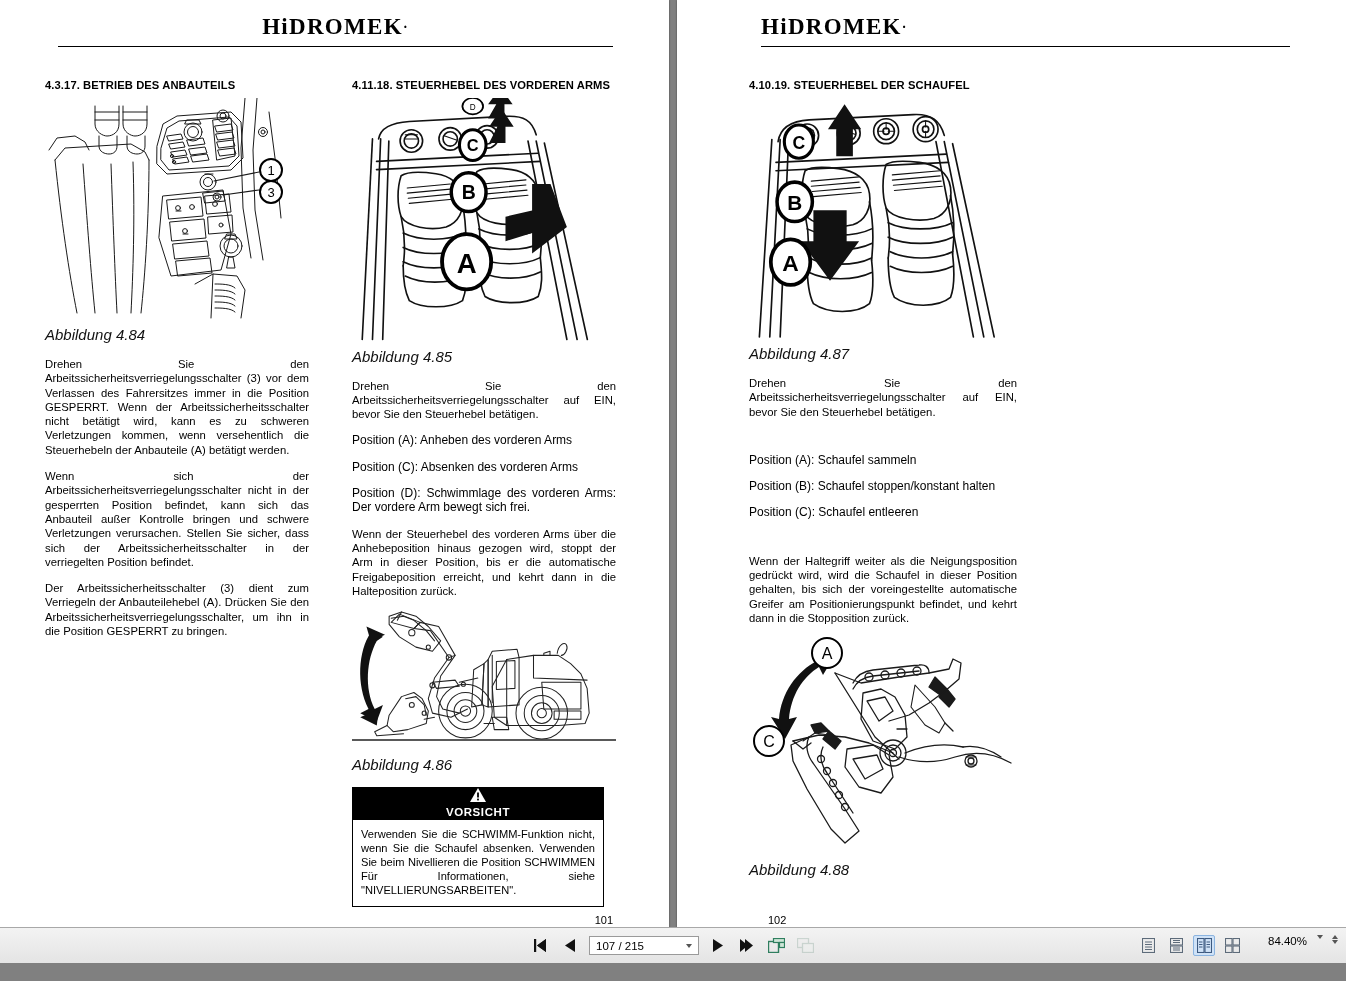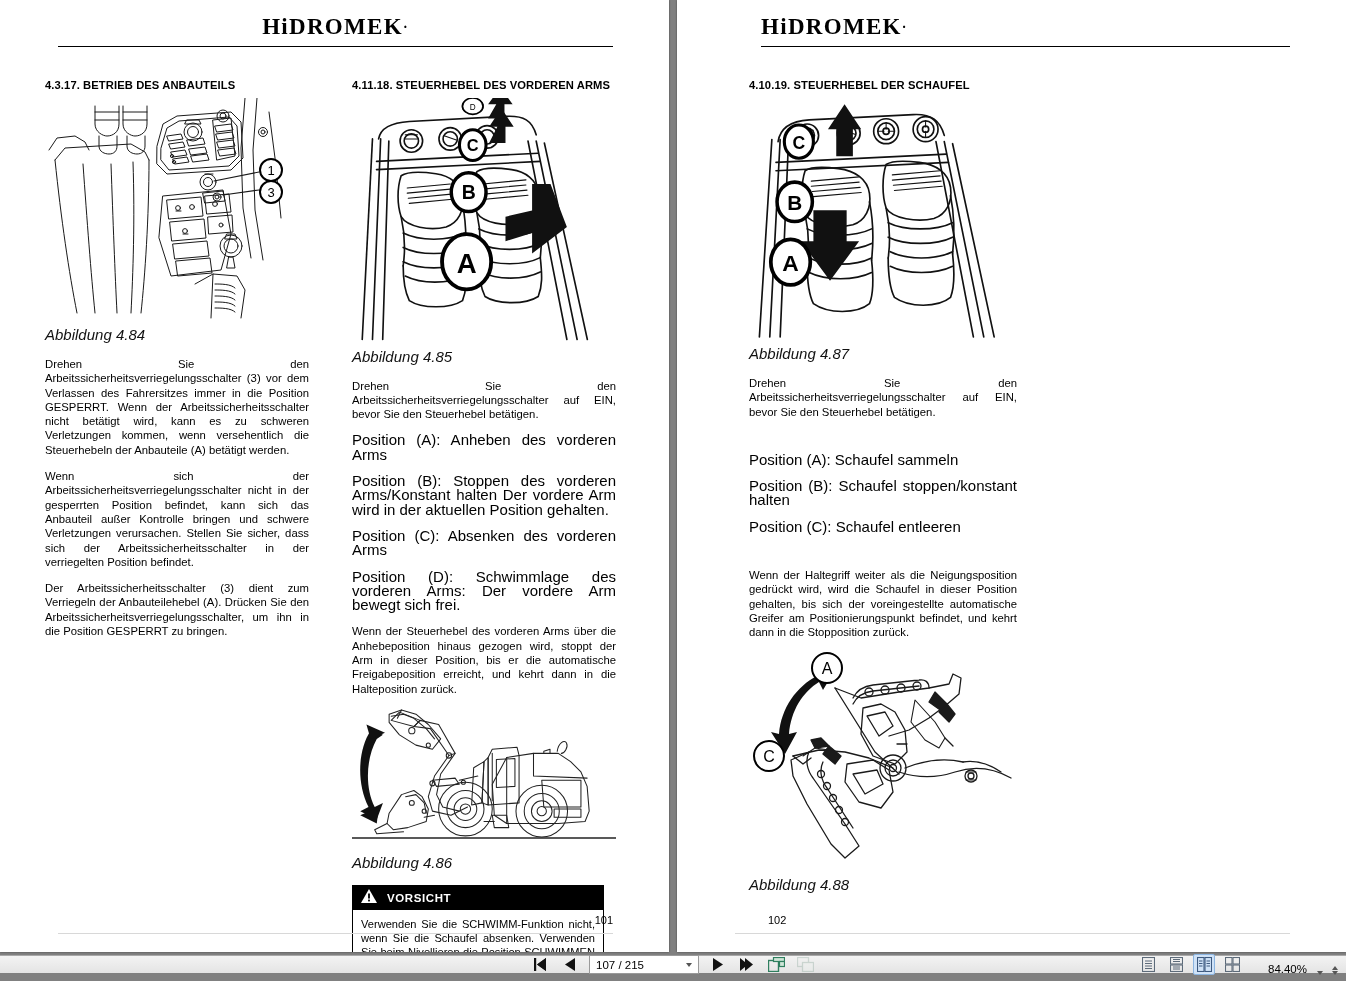--- a/index.html
+++ b/index.html
@@ -84,21 +84,21 @@
   p.body {
     font-size: 11.3px;
     line-height: 14.3px;
     text-align: justify;
     margin: 0 0 12px 0;
     color: #000;
     hyphens: none;
   }
   p.body.last { margin-bottom: 0; }
   p.pos {
-    font-size: 15px;
+    font-size: 12px;
     line-height: 14.3px;
     text-align: justify;
     margin: 0 0 12px 0;
     color: #000;
   }
   .fig-cap {
     font-size: 15px;
     font-style: italic;
     color: #111;
     margin: 6px 0 14px 0;
@@ -111,25 +111,25 @@
 
   
   .caution {
     border: 1.4px solid #000;
     width: 252px;
     background: #fff;
   }
   .caution-head {
     background: #000;
     color: #fff;
-    height: 24px;
+    height: 32px;
     display: flex;
     align-items: center;
-    gap: 10px;
     padding: 0 8px;
+    flex-direction: column;
   }
   .caution-head .tri { flex: 0 0 auto; }
   .caution-head .lbl {
     font-size: 11.5px;
     font-weight: bold;
     letter-spacing: .6px;
   }
   .caution-body {
     padding: 7px 8px 9px 8px;
     font-size: 11.1px;
@@ -149,22 +149,22 @@
   .footer-rule {
     position: absolute;
     bottom: 18px;
     left: 58px; right: 56px;
     border-top: 1px solid #d8d8d8;
   }
 
   
   #toolbar {
     position: absolute;
-    left: 0; right: 0; bottom: 8px;
-    height: 18px;
+    left: 0; right: 0; bottom: 18px;
+    height: 36px;
     background: linear-gradient(#f3f3f3, #e4e4e4);
     border-top: 1px solid #a8a8a8;
     display: flex;
     align-items: center;
     justify-content: center;
     gap: 0;
   }
   .tb-center {
     display: flex;
     align-items: center;
@@ -192,21 +192,21 @@
     width: 0; height: 0;
     border-left: 3.5px solid transparent;
     border-right: 3.5px solid transparent;
     border-top: 4px solid #555;
     margin-right: 2px;
   }
   .tb-right {
     position: absolute;
     right: 8px;
     display: flex;
-    align-items: flex-end;
+    align-items: flex-start;
     gap: 6px;
   }
   .view-btn {
     width: 22px; height: 21px;
     display: flex; align-items: center; justify-content: center;
     border: 1px solid transparent;
     border-radius: 2px;
     cursor: pointer;
   }
   .view-btn.active {
@@ -435,21 +435,20 @@
                 <ellipse cx="118" cy="8" rx="10" ry="8" fill="#fff" stroke="#000" stroke-width="1.6"></ellipse>
                 <text x="118" y="12" text-anchor="middle" font-family="Liberation Sans, sans-serif" font-size="8" fill="#000">D</text>
               </g>
             </svg>
           </div>
 
           <div class="fig-cap">Abbildung 4.85</div>
 
           <p class="body">Drehen Sie den Arbeitssicherheitsverriegelungsschalter auf EIN, bevor Sie den Steuerhebel betätigen.</p>
           <p class="pos">Position (A): Anheben des vorderen Arms</p>
-          <p class="pos">Position (B): Stoppen des vorderen Arms/Konstant halten Der vordere Arm wird in der aktuellen Position gehalten.</p>
           <p class="pos">Position (C): Absenken des vorderen Arms</p>
           <p class="pos">Position (D): Schwimmlage des vorderen Arms: Der vordere Arm bewegt sich frei.</p>
           <p class="body">Wenn der Steuerhebel des vorderen Arms über die Anhebeposition hinaus gezogen wird, stoppt der Arm in dieser Position, bis er die automatische Freigabeposition erreicht, und kehrt dann in die Halteposition zurück.</p>
 
           <div class="figbox">
             <svg viewBox="0 0 256 136" xmlns="http://www.w3.org/2000/svg">
               <g fill="none" stroke="#222" stroke-width="1" stroke-linejoin="round" stroke-linecap="round">
 
                 <path d="M0 126 L256 126" stroke-width="1.4"></path>
 

